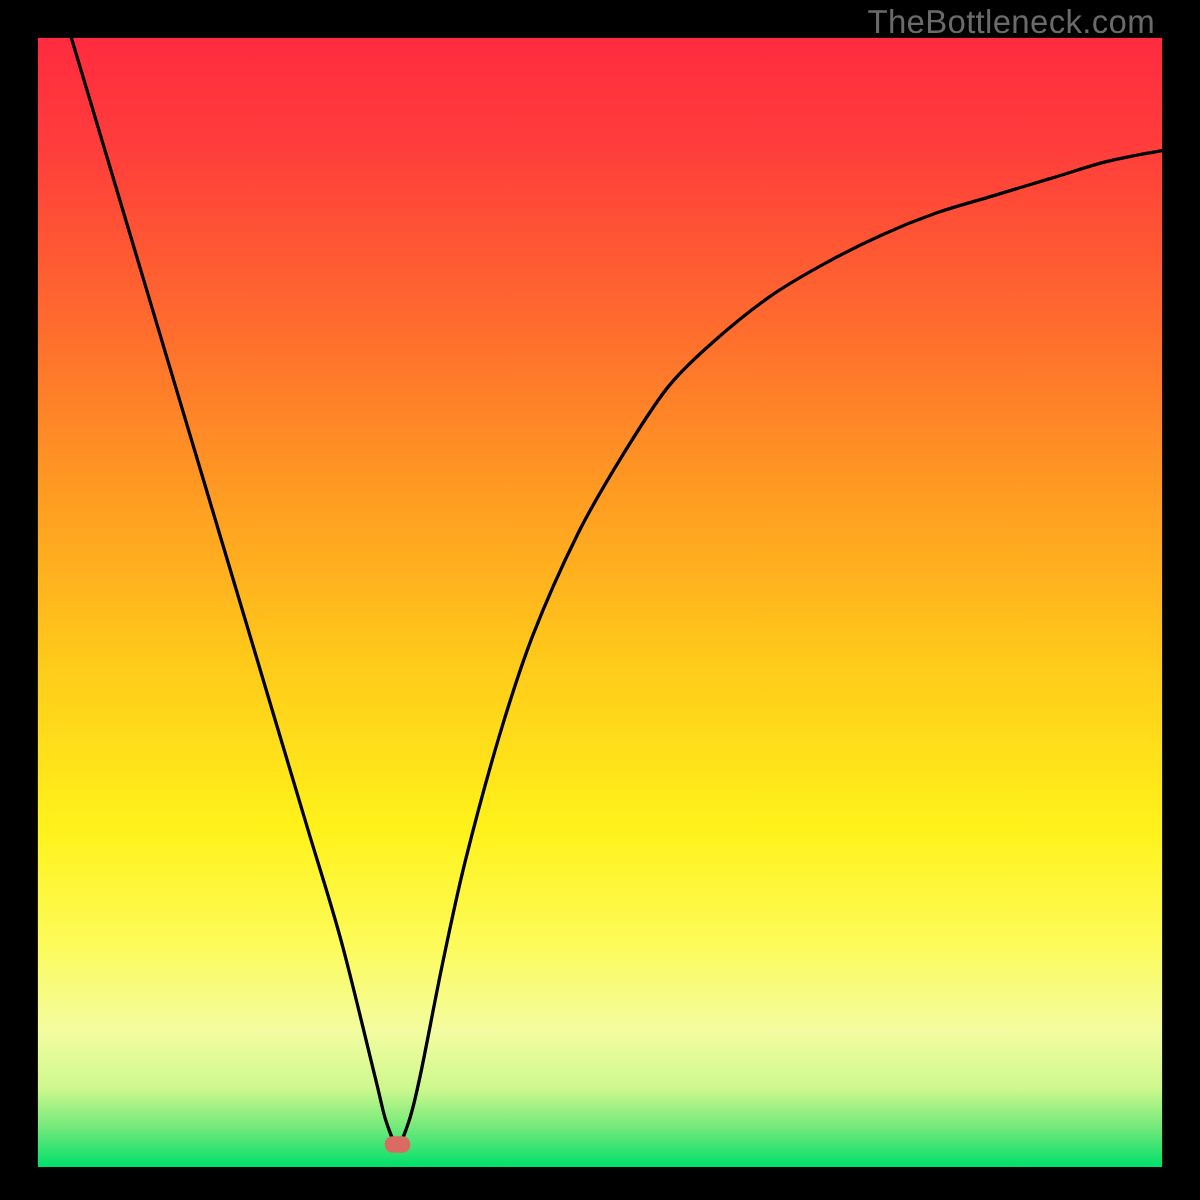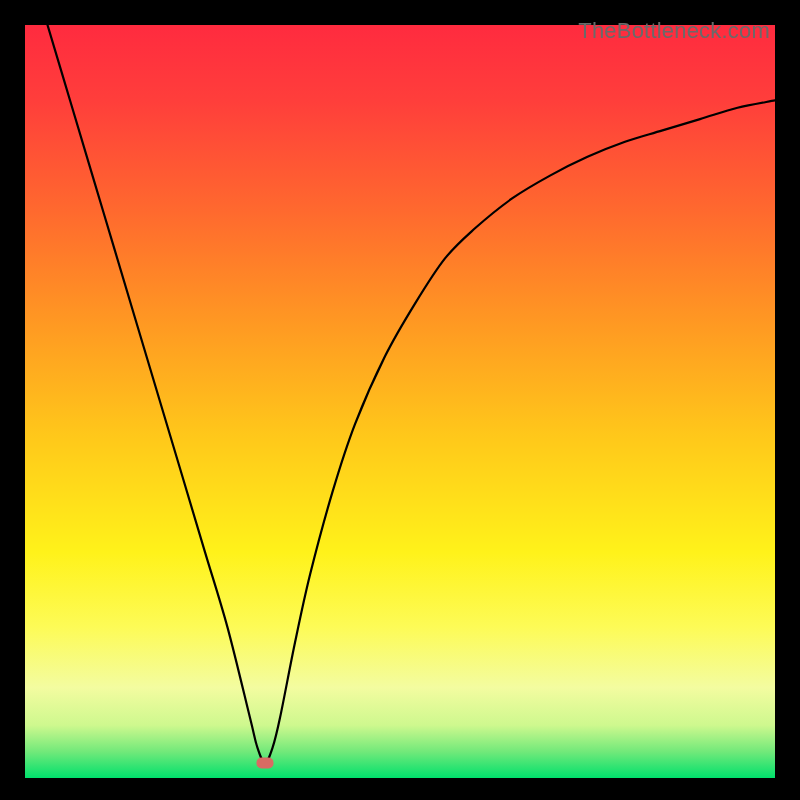--- a/index.html
+++ b/index.html
@@ -18,21 +18,21 @@
     width: 750px;
     height: 753px;
     overflow: hidden;
   }
   .gradient {
     position: absolute;
     inset: 0;
   }
   .watermark {
     position: absolute;
-    top: 18px;
+    top: 2px;
     right: 30px;
     color: #6a6a6a;
     font-size: 22px;
     font-weight: 500;
     letter-spacing: 0.2px;
   }
   svg.curve {
     position: absolute;
     inset: 0;
   }

